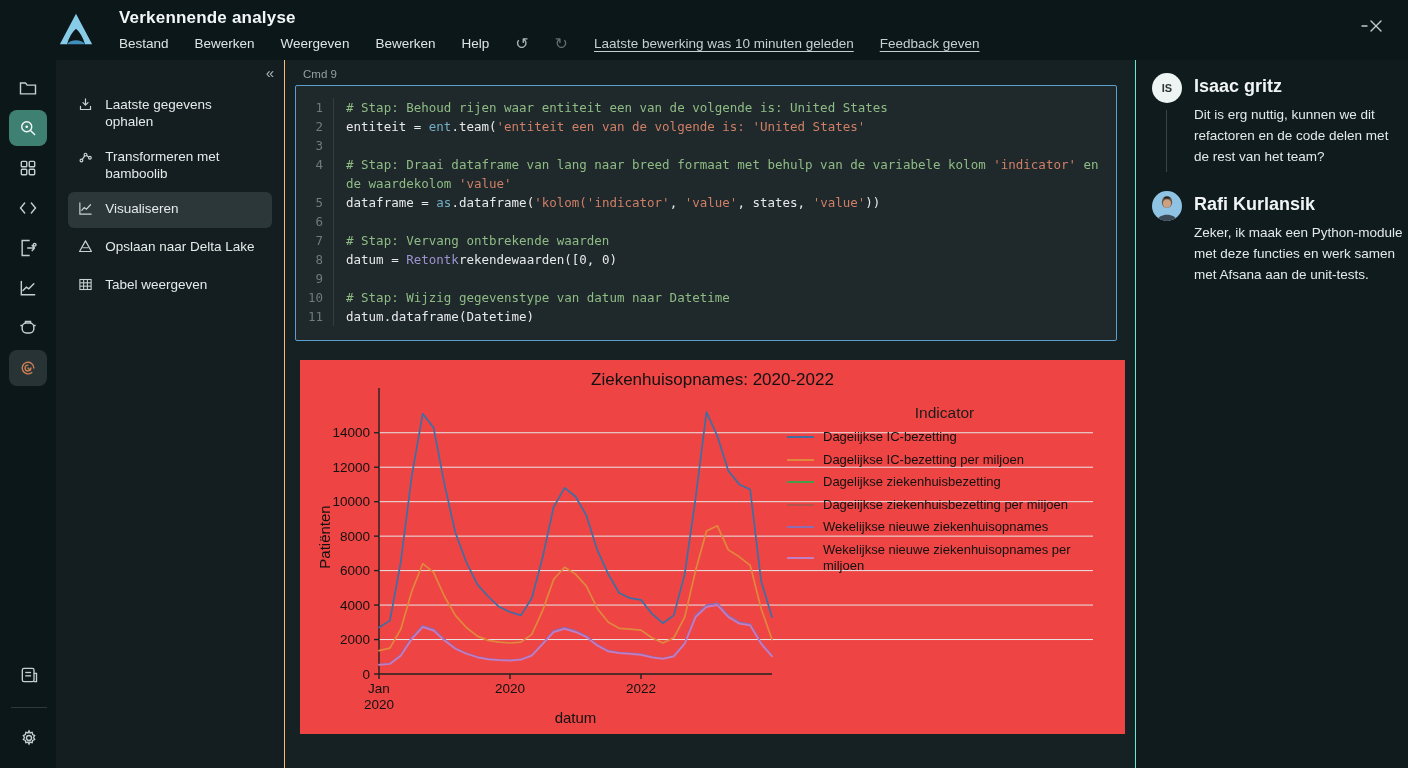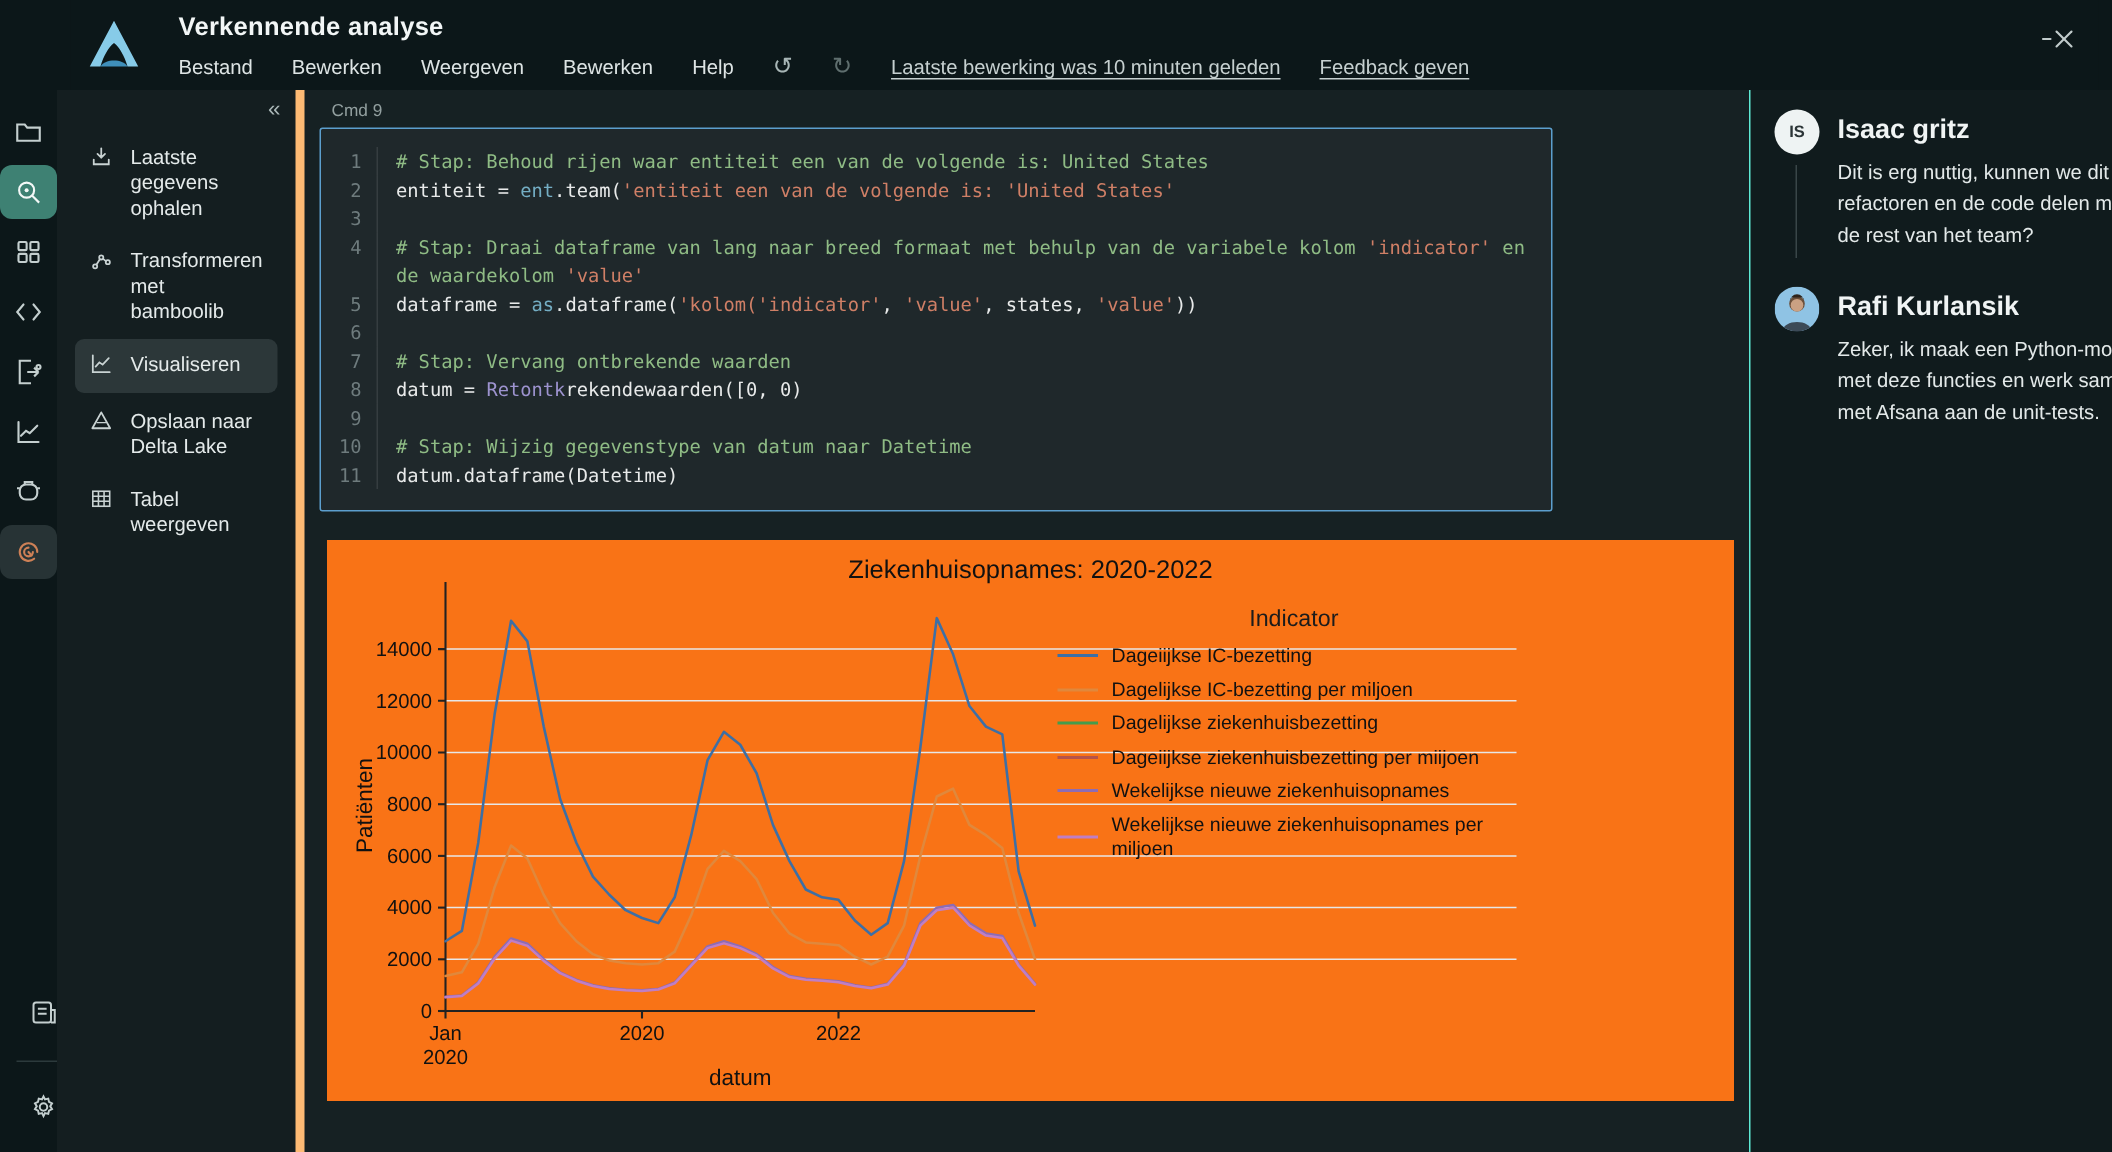--- a/index.html
+++ b/index.html
@@ -29,34 +29,34 @@
   .rail-bottom { position:absolute; bottom:8px; left:0; width:58px; display:flex; flex-direction:column; align-items:center; }
   .rail-divider { width:36px; height:1px; background:#2c3a3c; margin:10px 0 12px 0; }
   .rail svg { display:block; }
   
   .sidebar { width:235px; background:#141e20; position:relative; padding-top:26px; }
   .collapse { position:absolute; top:4px; right:10px; color:#aab7b7; font-size:15px; }
   .side-item { display:flex; gap:11px; padding:8px 10px; margin:2px 12px 2px 12px; border-radius:6px; font-size:13.5px; line-height:17px; color:#e4eaea; align-items:flex-start; }
   .side-item .s-icon { flex:0 0 16px; margin-top:1px; color:#c9d3d3; }
   .side-item.selected { background:#2c3739; }
   
-  .main { flex:1; background:#162123; border-left:6px solid #fdba74; position:relative; padding:6px 10px 0 10px; }
+  .main { flex:1; background:#162123; border-left:1px solid #fdba74; position:relative; padding:6px 10px 0 10px; }
   .cmd-label { font-size:11.5px; color:#93a0a0; margin:2px 0 5px 8px; }
   .cell { border:1.5px solid #5c9fce; border-radius:2px; background:#1f282b; padding:12px 8px 14px 4px;
           font-family:"DejaVu Sans Mono", monospace; font-size:12.5px; line-height:19px; width:822px; }
   .cline { display:flex; min-height:19px; }
   .ln { width:34px; flex:0 0 34px; text-align:right; padding-right:10px; color:#6e7b7d; border-right:1px solid rgba(255,255,255,.10); }
   .lc { padding-left:12px; white-space:pre-wrap; word-break:break-word; flex:1; }
   .tok-comment { color:#8fbc85; }
   .tok-code { color:#e8eaea; }
   .tok-kw { color:#74aec4; }
   .tok-kw2 { color:#9d93cf; }
   .tok-str { color:#cf7f66; }
   
-  .chart-card { position:relative; margin:19px 0 0 5px; width:938px; height:374px; background:#f97316; color:#111; }
+  .chart-card { position:relative; margin:19px 0 0 5px; width:825px; height:374px; background:#ef4444; color:#111; }
   .chart-title { position:absolute; top:10px; left:0; width:100%; text-align:center; font-size:17px; color:#111; }
   .legend { position:absolute; left:487px; top:44px; width:315px; }
   .legend-title { font-size:15.5px; color:#1c1c1c; margin-bottom:7px;text-align:center; }
   .legend-row { display:flex; align-items:center; gap:9px; margin-bottom:6.5px; font-size:13px; line-height:16px; color:#111; }
   .legend-swatch { flex:0 0 27px; height:0; border-top:2px solid #000; }
   
   .comments { width:273px; background:#101b1d; border-left:1px solid #5eead4; padding:13px 6px 0 16px; position:relative; }
   .thread-line { position:absolute; left:30px; top:50px; height:62px; width:1px; background:#394648; }
   .comment { display:flex; gap:12px; margin-bottom:24px; }
   .avatar { flex:0 0 30px; width:30px; height:30px; border-radius:50%; overflow:hidden; }

